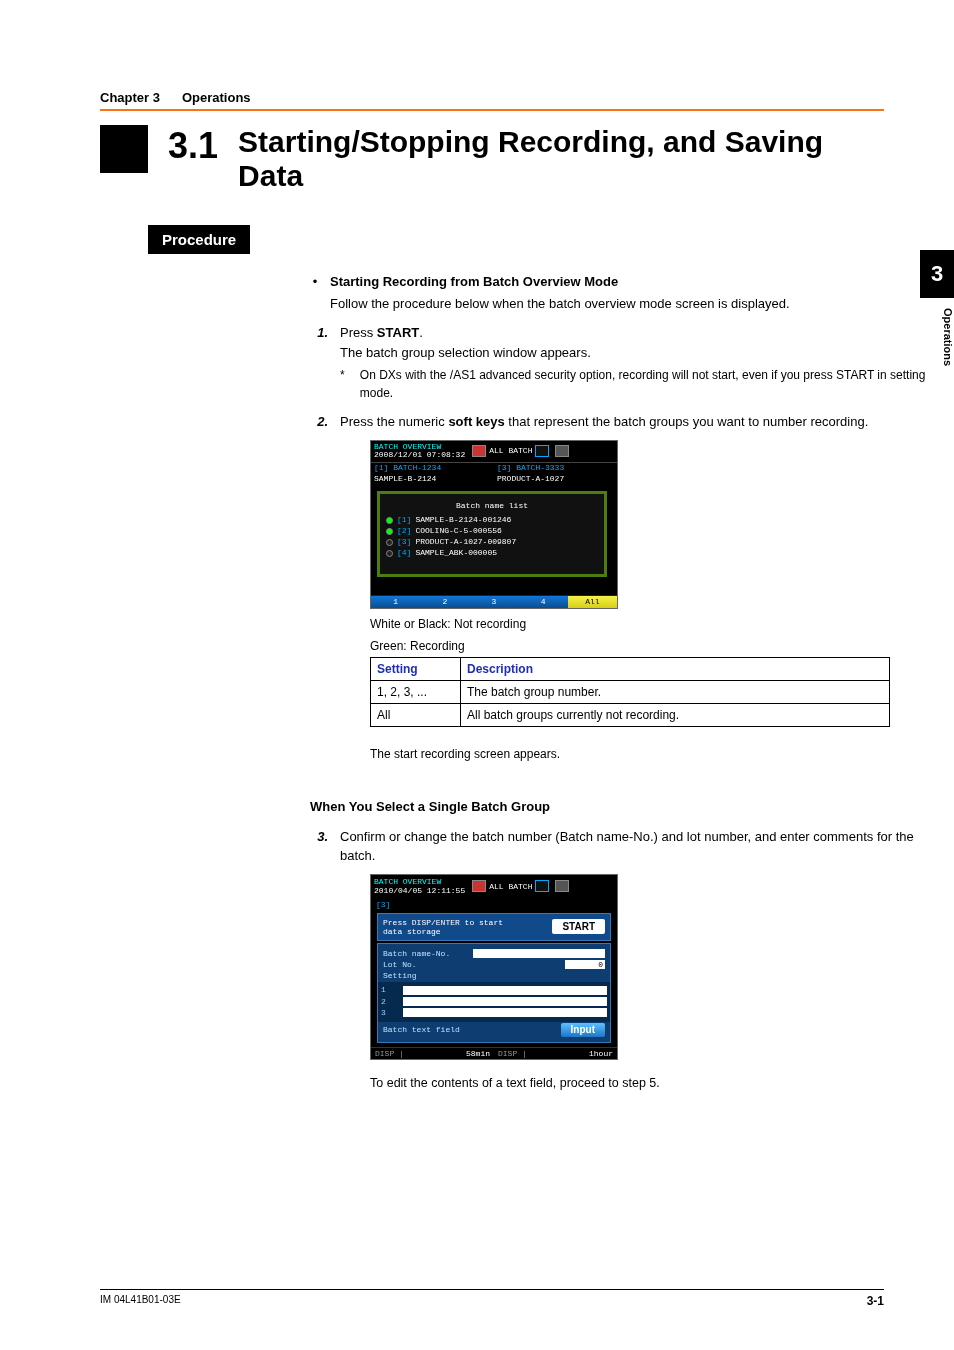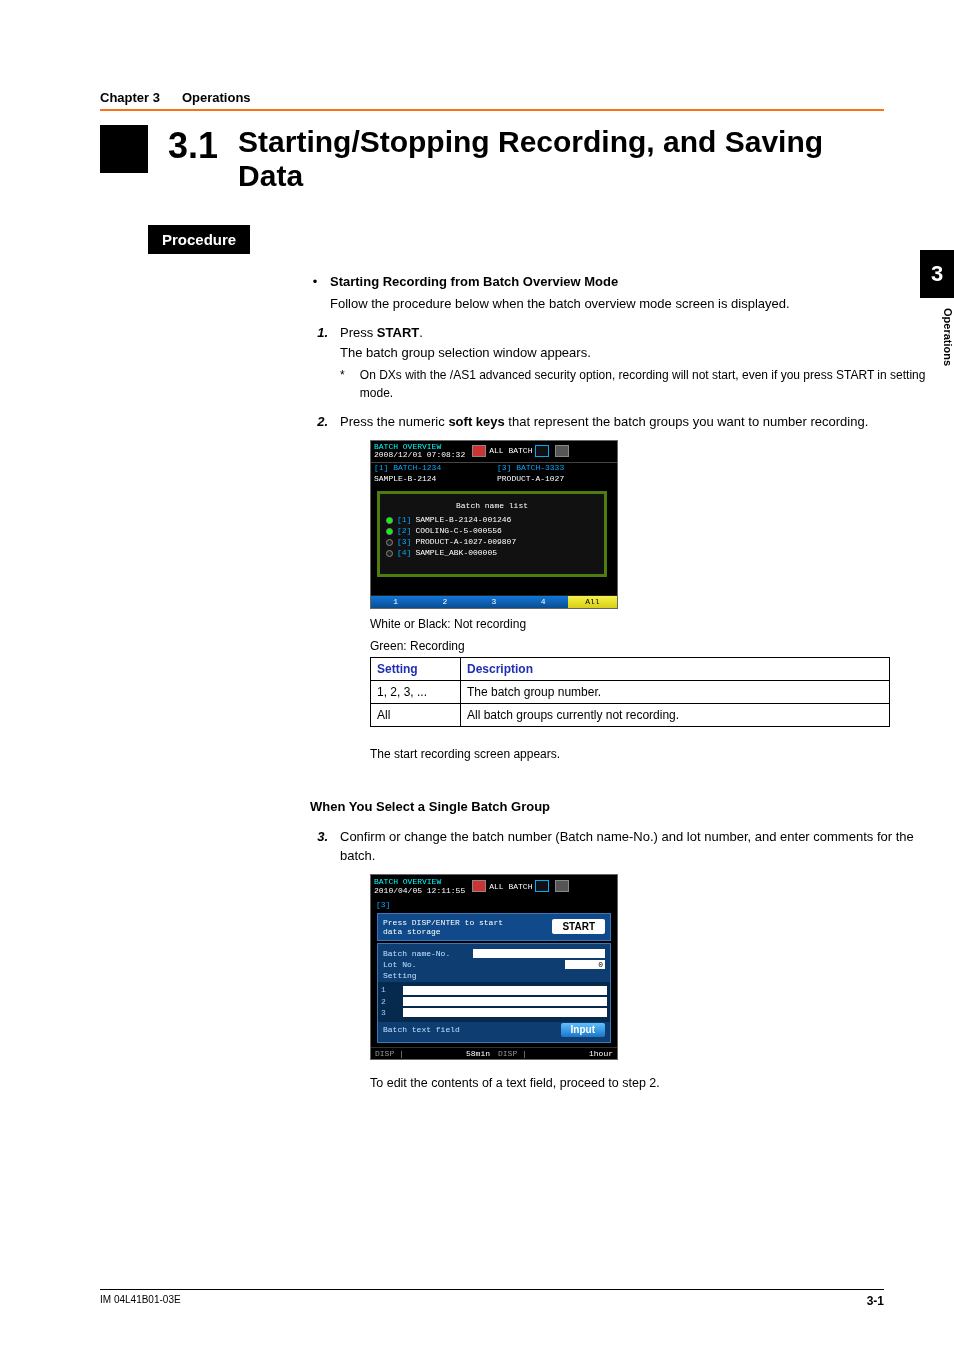--- a/index.html
+++ b/index.html
@@ -273,21 +273,21 @@
                 <span>DISP |</span>
                 <span>58min</span>
               </div>
             <div>
                 <span>DISP |</span>
                 <span>1hour</span>
               </div>
           </div>
         </div>
 
-        <div class="after-dev2">To edit the contents of a text field, proceed to step 2.</div>
+        <div class="after-dev2">To edit the contents of a text field, proceed to step 5.</div>
       </div>
     </div>
 
   </div>
 
   <div class="sidetab">
     <div class="sq">3</div>
     <div class="vt">Operations</div>
   </div>
 

